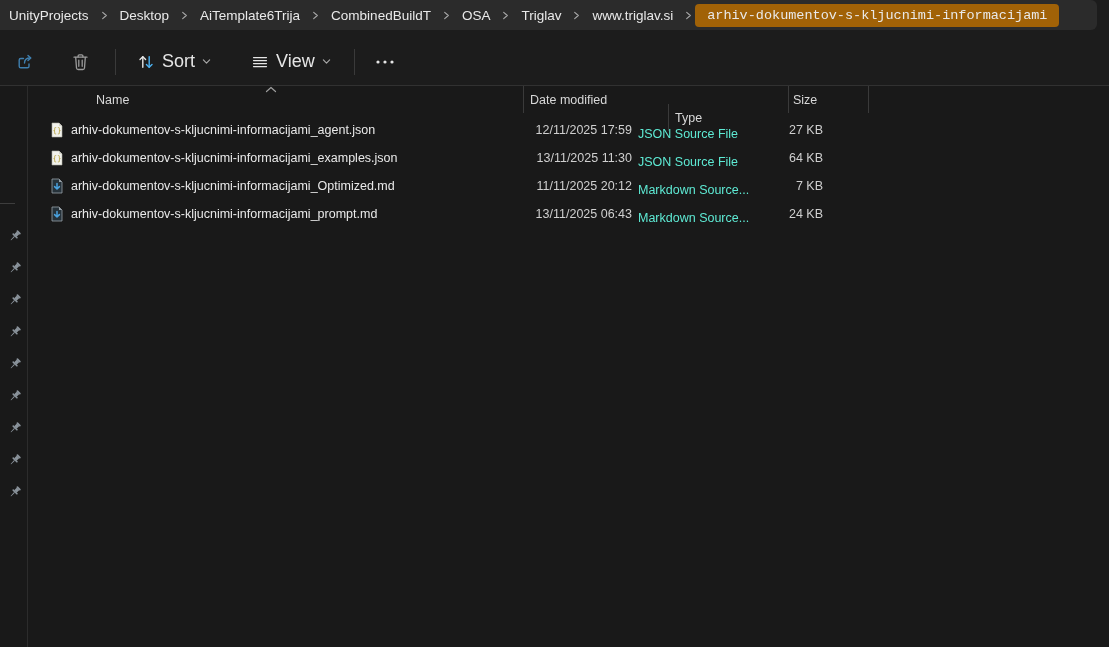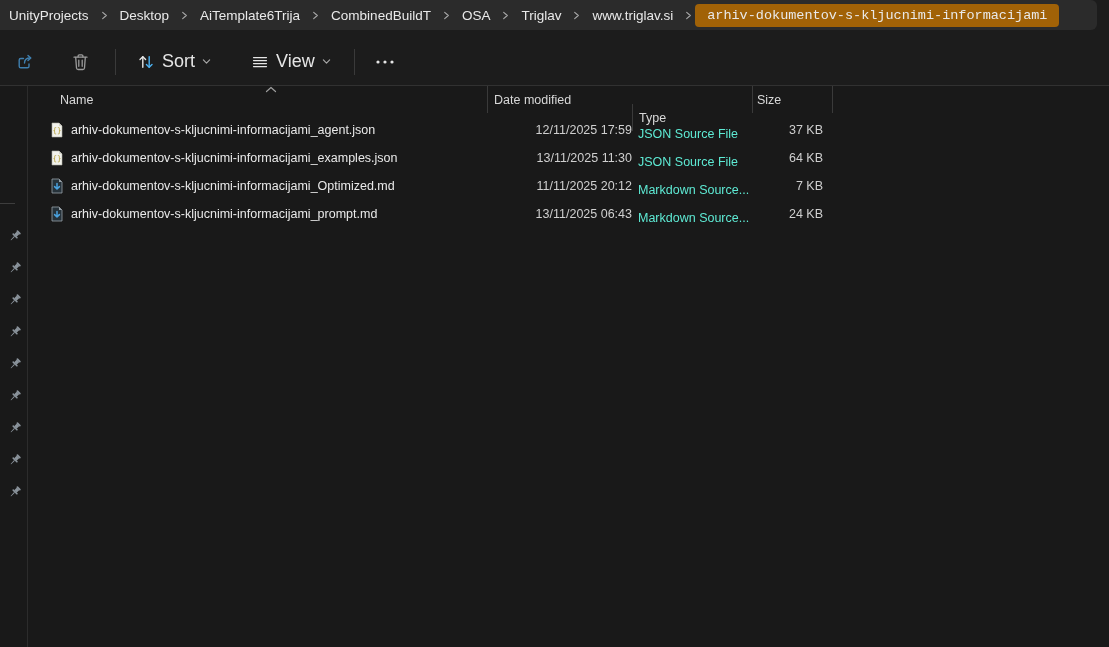--- a/index.html
+++ b/index.html
@@ -58,21 +58,21 @@
     position: absolute; left: 8px;
     width: 14px; height: 14px;
   }
   .file-pane { position: absolute; top: 0; left: 29px; right: 0; bottom: 0; }
   
   .header-row {
     position: relative;
     display: flex; height: 27px; align-items: center;
     color: #d8d8d8; font-size: 12.5px;
   }
-  .col-name  { width: 458px; padding-left: 31px; }
+  .col-name  { width: 458px; padding-left: 31px; margin-left: 36px; }
   .col-date  { width: 145px; padding-left: 6px; }
   .col-type  { width: 120px; padding-left: 6px; margin-top: 36px; }
   .col-size  { width: 80px;  padding-left: 4px; }
   .hdr-cell { height: 100%; display: flex; align-items: center; }
   .hdr-border { border-left: 1px solid #3a3a3a; }
   .hdr-end { width: 1px; height: 100%; border-left: 1px solid #3a3a3a; }
   .sort-indicator { position: absolute; left: 236px; top: 0px; }
   
   .rows { margin-top: 3px; }
   .file-row {
@@ -328,21 +328,21 @@
             <svg width="16" height="16" viewBox="0 0 16 16">
                 <path d="M3 1 H10 L13 4 V15 H3 Z" fill="#f2f2ec" stroke="#b0b0a6" stroke-width="0.6"></path>
                 <path d="M10 1 V4 H13 Z" fill="#d6d6cc"></path>
                 <text x="8" y="11" font-size="7.5" fill="#b09a30" text-anchor="middle" font-family="DejaVu Sans Mono, monospace">{}</text>
               </svg>
           </span>
           <span>arhiv-dokumentov-s-kljucnimi-informacijami_agent.json</span>
         </div>
         <div class="cell-date">12/11/2025 17:59</div>
         <div class="cell-type">JSON Source File</div>
-        <div class="cell-size">37 KB</div>
+        <div class="cell-size">27 KB</div>
       </div>
 
       <div class="file-row">
         <div class="cell-name">
           <span class="file-icon">
             <svg width="16" height="16" viewBox="0 0 16 16">
                 <path d="M3 1 H10 L13 4 V15 H3 Z" fill="#f2f2ec" stroke="#b0b0a6" stroke-width="0.6"></path>
                 <path d="M10 1 V4 H13 Z" fill="#d6d6cc"></path>
                 <text x="8" y="11" font-size="7.5" fill="#b09a30" text-anchor="middle" font-family="DejaVu Sans Mono, monospace">{}</text>
               </svg>

